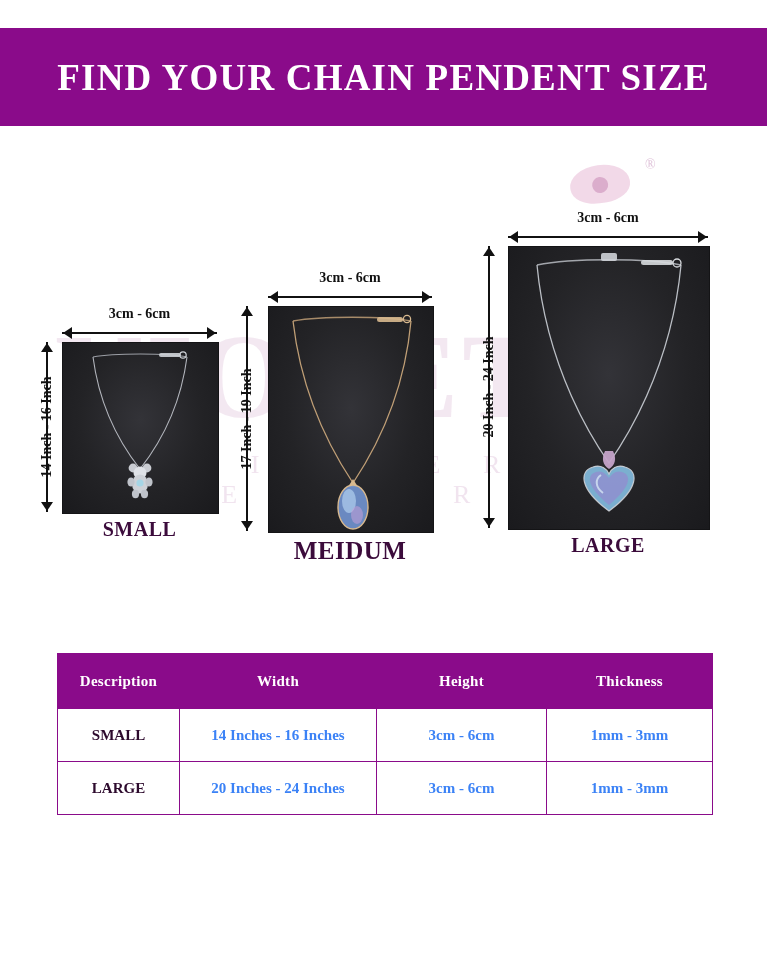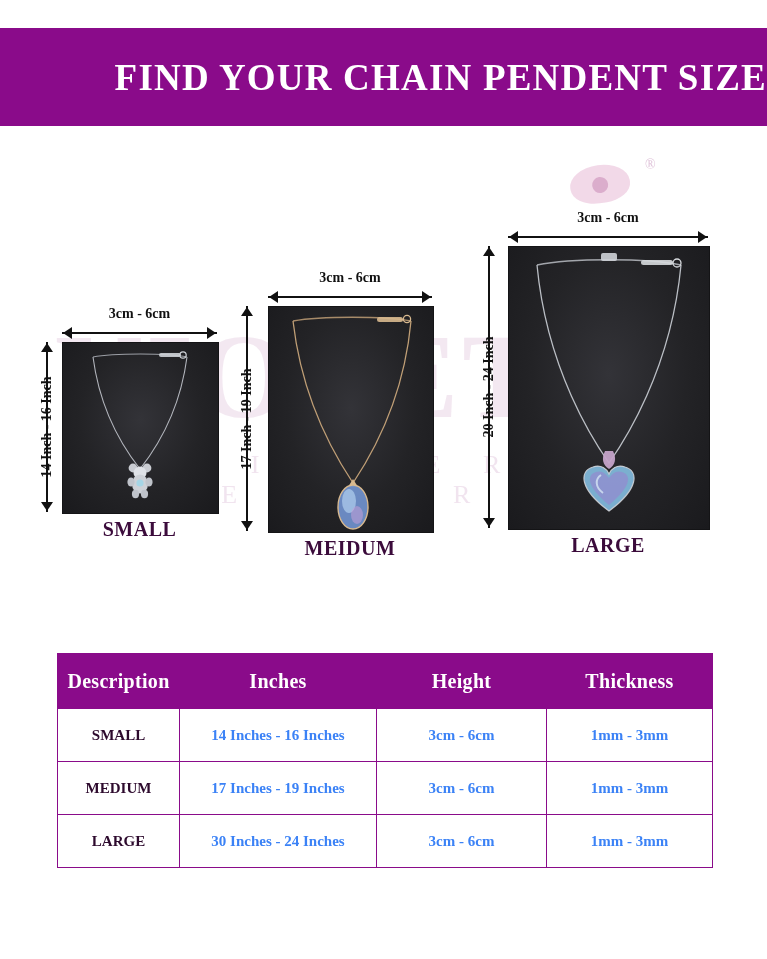--- a/index.html
+++ b/index.html
@@ -19,21 +19,21 @@
   
   .header-banner {
     position: absolute;
     left: 0;
     top: 28px;
     width: 767px;
     height: 98px;
     background: #8a0b8a;
     display: flex;
     align-items: center;
-    justify-content: flex-end;
+    justify-content: center;
   }
   .header-title {
     font-family: "Liberation Serif", serif;
     font-weight: bold;
     font-size: 37px;
     letter-spacing: 1.2px;
     color: #ffffff;
     text-align: center;
     white-space: nowrap;
   }
@@ -227,21 +227,21 @@
   }
   .size-table th, .size-table td {
     border: 1px solid #8a0b8a;
     text-align: center;
     font-family: "Liberation Serif", serif;
   }
   .size-table thead th {
     background: #8a0b8a;
     color: #ffffff;
     font-weight: bold;
-    font-size: 20px;
+    font-size: 15px;
     height: 52px;
     letter-spacing: 0.3px;
   }
   .size-table tbody td {
     background: #ffffff;
     color: #3b82f6;
     font-weight: bold;
     font-size: 15px;
     height: 50px;
   }
@@ -333,21 +333,21 @@
 
         <g transform="translate(84,178)">
           <path d="M0 -6 L5 2 L-5 2 Z" fill="#d8b98f"></path>
           <ellipse cx="0" cy="22" rx="15" ry="22" fill="#6f8fc9" opacity="0.95"></ellipse>
           <ellipse cx="-4" cy="16" rx="7" ry="12" fill="#a9c7e8" opacity="0.8"></ellipse>
           <ellipse cx="4" cy="30" rx="6" ry="9" fill="#c5a0d8" opacity="0.55"></ellipse>
           <ellipse cx="0" cy="22" rx="15" ry="22" fill="none" stroke="#d8b98f" stroke-width="1.4"></ellipse>
         </g>
       </svg>
     </div>
-    <div class="size-label" style="left:36px; top:275px; width:164px; font-size:20px;">MEIDUM</div>
+    <div class="size-label" style="left:36px; top:275px; width:164px; font-size:25px;">MEIDUM</div>
   </div>
 
   <div class="product" style="left:478px; top:58px; width:240px; height:350px;">
     <div class="dim-h" style="left:30px; top:22px; width:200px;">
       <div class="line"></div>
         <div class="arr-l"></div>
         <div class="arr-r"></div>
       <div class="txt">3cm - 6cm</div>
     </div>
     <div class="dim-v" style="left:4px; top:38px; height:282px;">
@@ -382,38 +382,32 @@
 <table class="size-table">
   <colgroup>
     <col class="col-desc">
       <col class="col-h">
       <col class="col-w">
       <col class="col-t">
   </colgroup>
   <thead>
     <tr>
       <th>Description</th>
-      <th>Inches</th>
+      <th>Width</th>
       <th>Height</th>
       <th>Thickness</th>
     </tr>
   </thead>
   <tbody>
     <tr>
       <td class="desc">SMALL</td>
       <td>14 Inches - 16 Inches</td>
       <td>3cm - 6cm</td>
       <td>1mm - 3mm</td>
     </tr>
     <tr>
-      <td class="desc">MEDIUM</td>
-      <td>17 Inches - 19 Inches</td>
-      <td>3cm - 6cm</td>
-      <td>1mm - 3mm</td>
-    </tr>
-    <tr>
       <td class="desc">LARGE</td>
-      <td>30 Inches - 24 Inches</td>
+      <td>20 Inches - 24 Inches</td>
       <td>3cm - 6cm</td>
       <td>1mm - 3mm</td>
     </tr>
   </tbody>
 </table>
 
 </body></html>

